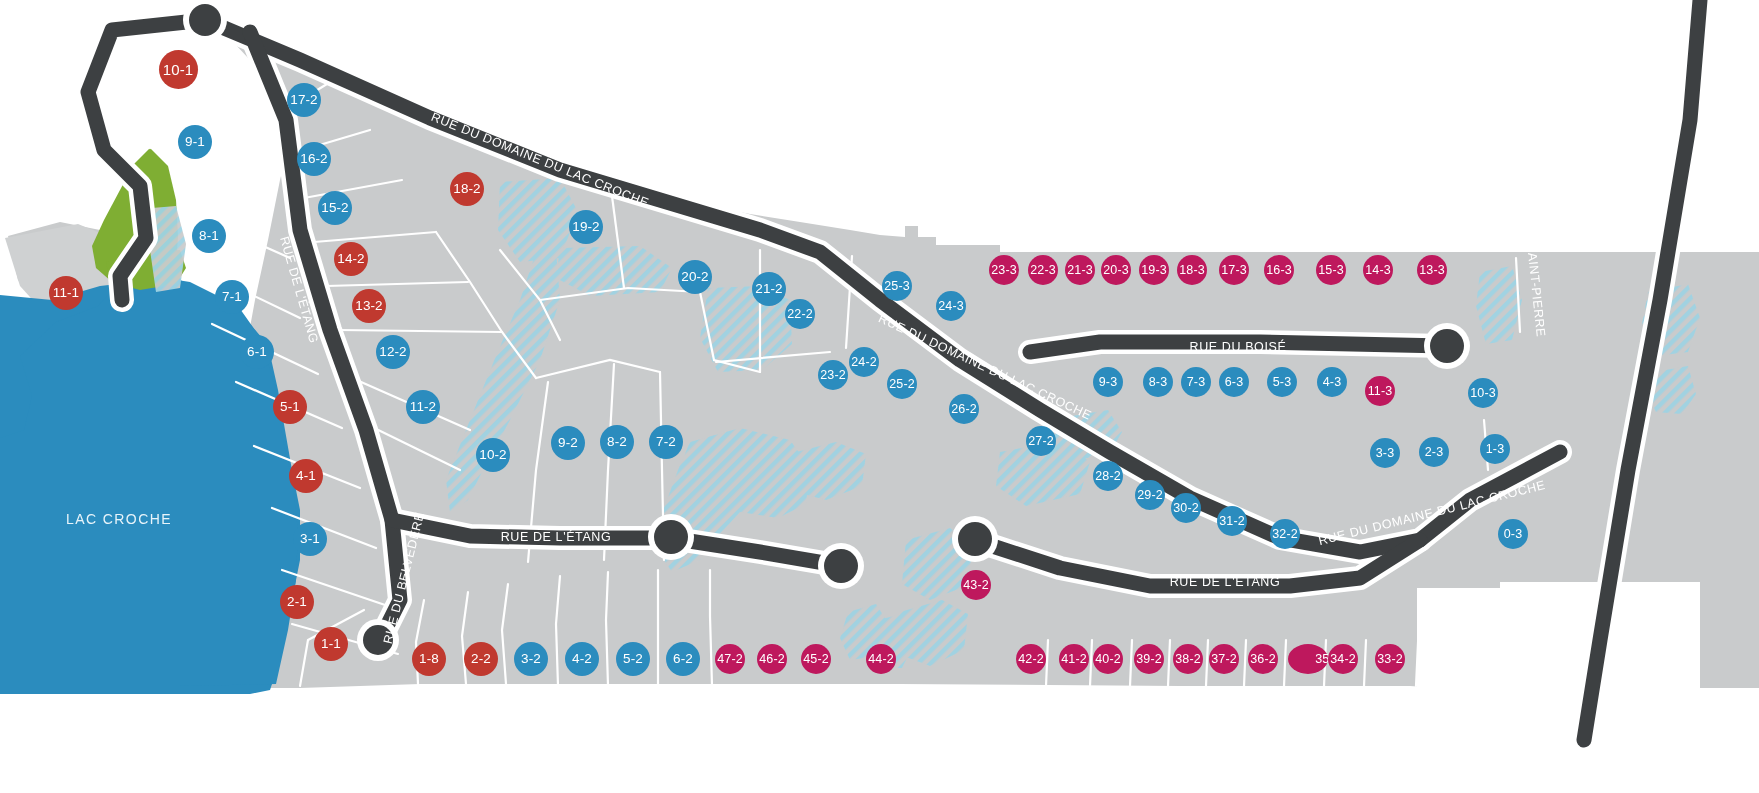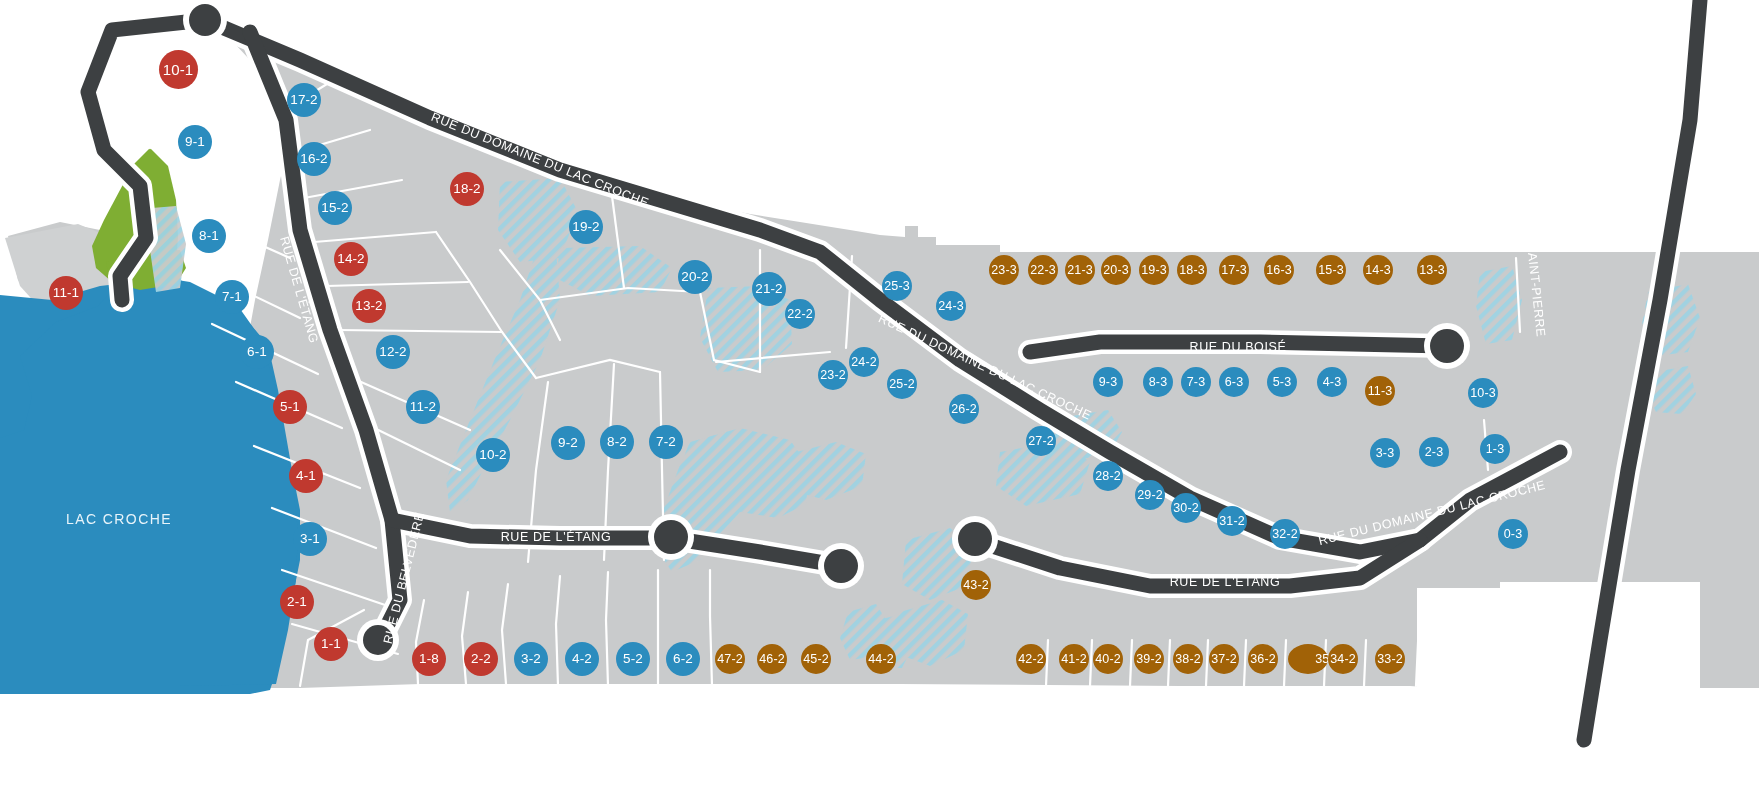--- a/index.html
+++ b/index.html
@@ -23,21 +23,21 @@
     font-weight:400;
     letter-spacing:.1px;
     box-sizing:border-box;
     cursor:pointer;
     user-select:none;
     line-height:1;
     white-space:nowrap;
   }
   .marker.m-blue  {background:#2b8cbe;}
   .marker.m-red   {background:#c0392f;}
-  .marker.m-green {background:#a16207;}
+  .marker.m-green {background:#be185d;}
 
   .marker.sz-s {width:30px;height:30px;font-size:12.5px;margin-left:-15px;margin-top:-15px;}
   .marker.sz-m {width:34px;height:34px;font-size:13.5px;margin-left:-17px;margin-top:-17px;}
   .marker.sz-l {width:39px;height:39px;font-size:15px;  margin-left:-19.5px;margin-top:-19.5px;}
 
   
   .map-label{
     position:absolute;
     color:#ffffff;
     font-family:"Liberation Sans", sans-serif;

